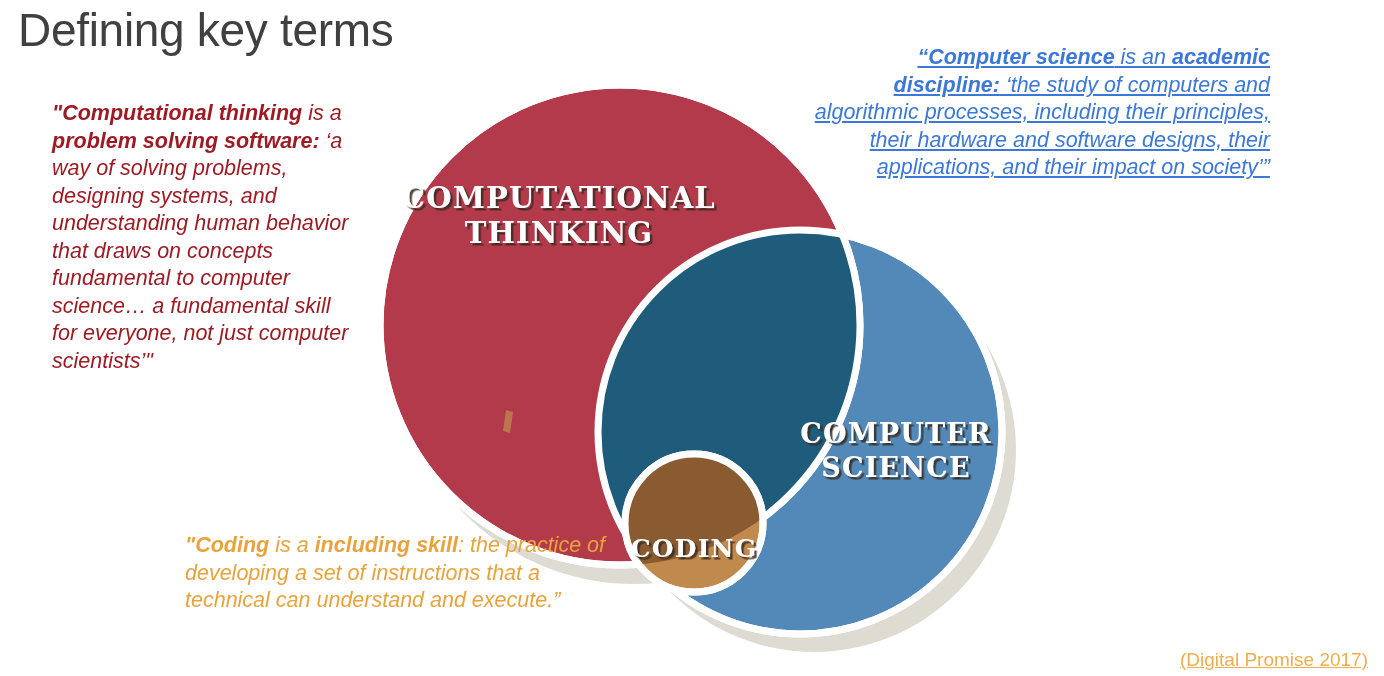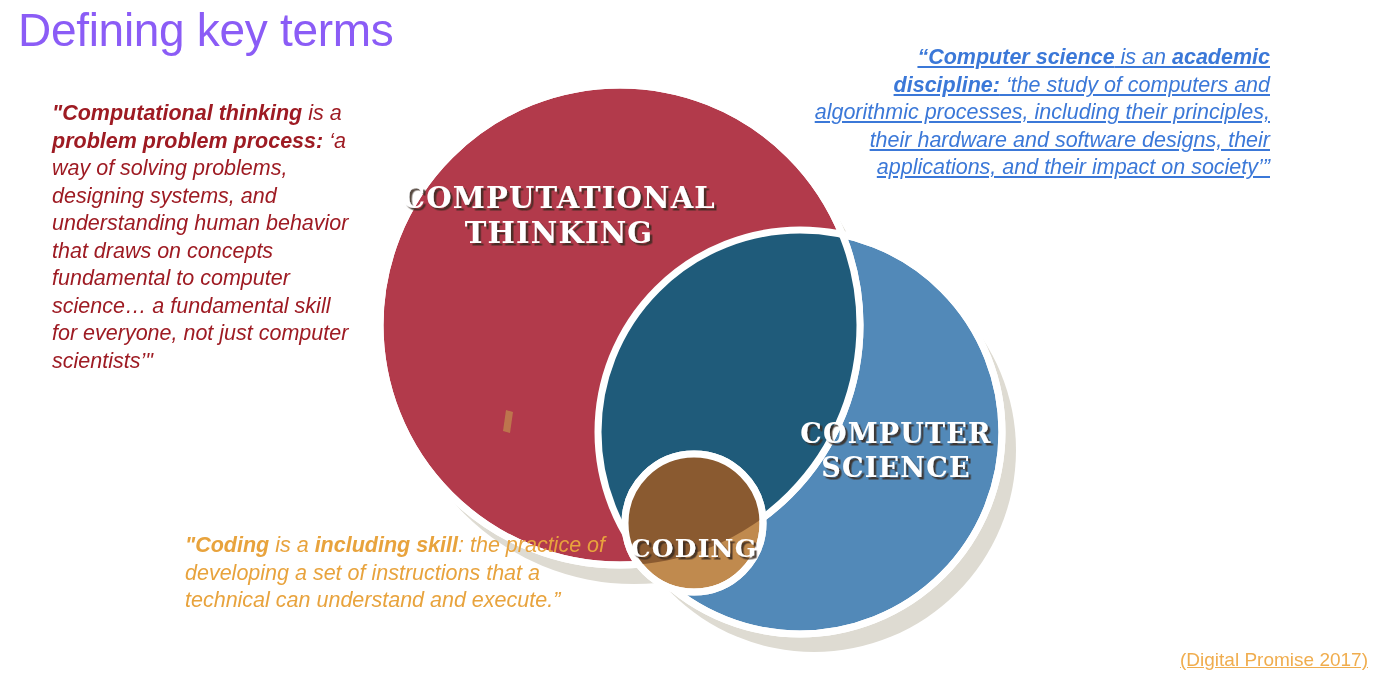--- a/index.html
+++ b/index.html
@@ -9,21 +9,21 @@
     background:#ffffff;
     font-family:"Liberation Sans", sans-serif;
     overflow:hidden;
     position:relative;
   }
   #slide{position:absolute;inset:0;width:1384px;height:676px;}
 
   .page-title{
     position:absolute;left:18px;top:2px;
     font-size:46px;line-height:56px;
-    color:#8b5cf6;font-weight:400;
+    color:#404040;font-weight:400;
     letter-spacing:-0.3px;
     white-space:nowrap;
   }
 
   
   #venn{position:absolute;left:0;top:0;width:1384px;height:676px;}
 
   .venn-label{
     font-family:"DejaVu Serif", serif;
     font-weight:700;
@@ -125,21 +125,21 @@
       <text class="venn-label" x="559" y="243" font-size="29">THINKING</text>
 
       <text class="venn-label" x="896" y="443" font-size="27">COMPUTER</text>
       <text class="venn-label" x="896" y="477" font-size="27">SCIENCE</text>
 
       <text class="venn-label" x="694" y="557" font-size="25">CODING</text>
     </g>
   </svg>
 
   <div class="quote quote-ct">
-    <b>"Computational thinking</b><span> is a </span><b>problem problem process:</b><span>  ‘a way of solving problems, designing systems, and understanding human behavior that draws on concepts fundamental to computer science… a fundamental skill for everyone, not just computer scientists’"</span>
+    <b>"Computational thinking</b><span> is a </span><b>problem solving software:</b><span>  ‘a way of solving problems, designing systems, and understanding human behavior that draws on concepts fundamental to computer science… a fundamental skill for everyone, not just computer scientists’"</span>
   </div>
 
   <div class="quote quote-cs">
     <b>“Computer science</b><span> is an </span><b>academic discipline:</b><span>  ‘the study of computers and algorithmic processes, including their principles, their hardware and software designs, their applications, and their impact on society’”</span>
   </div>
 
   <div class="quote quote-coding">
     <b>"Coding</b><span> is a </span><b>including skill</b><span>:  the practice of developing a set of instructions that a technical can understand and execute.”</span>
   </div>
 

